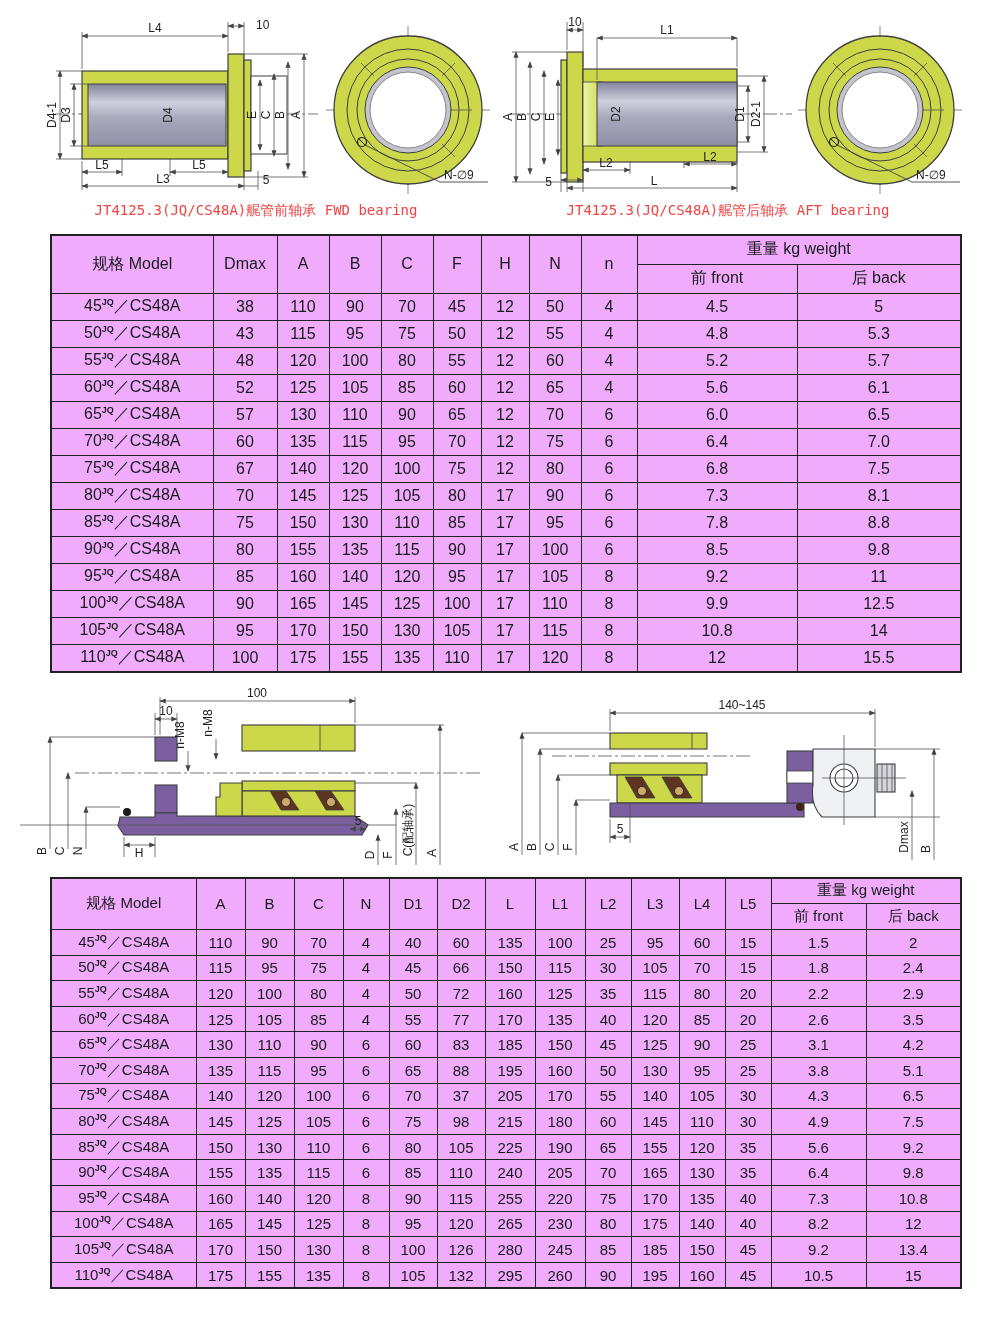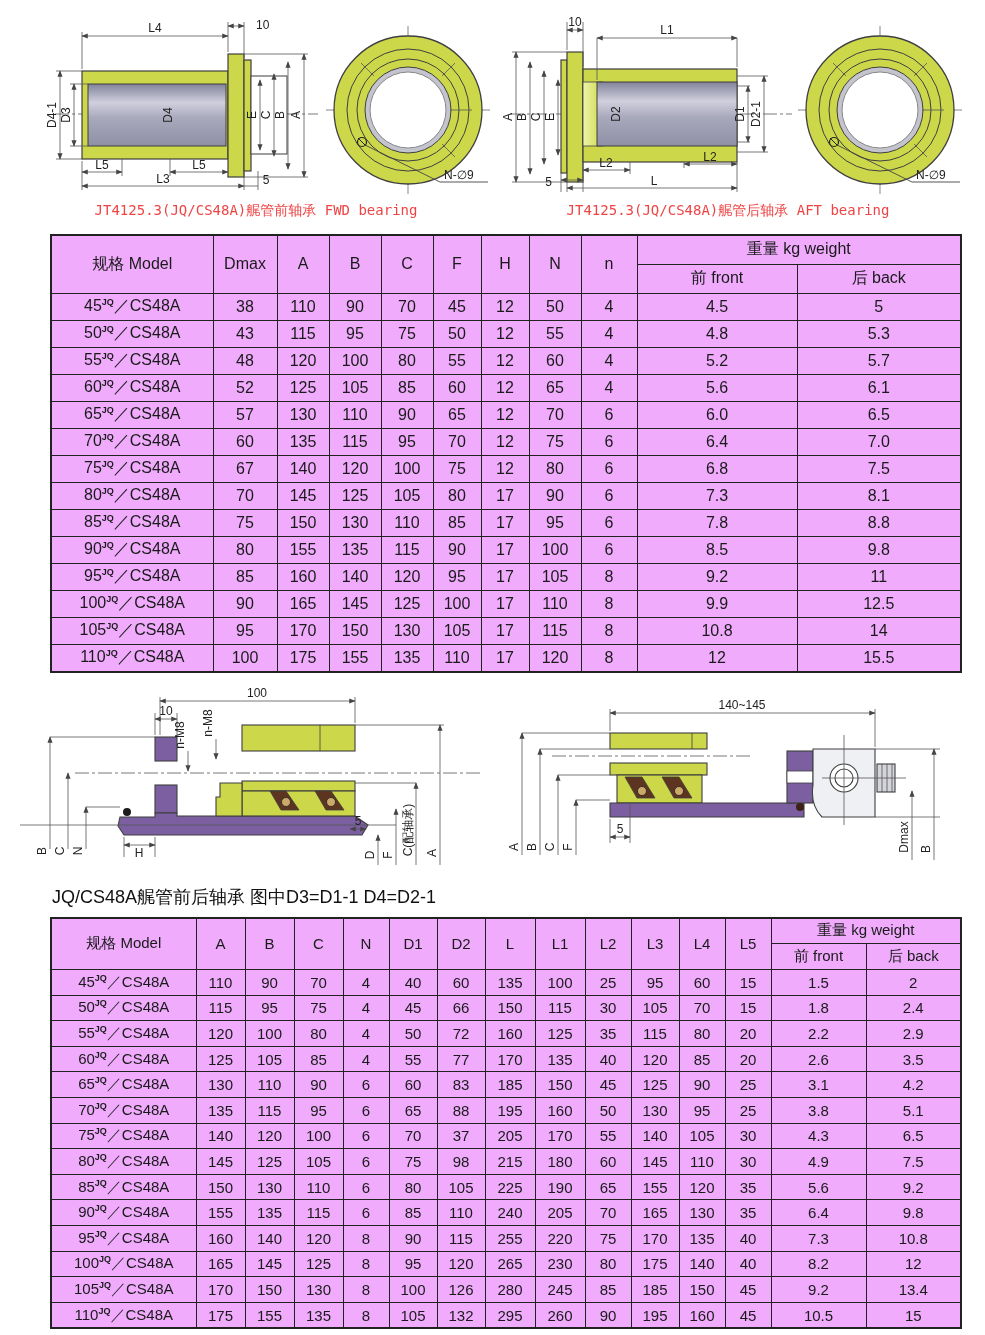--- a/index.html
+++ b/index.html
@@ -564,21 +564,20 @@
           <text x="62" y="162" transform="rotate(-90 62 162)">C</text>
           <text x="80" y="162" transform="rotate(-90 80 162)">F</text>
           <text x="128" y="148">5</text>
           <text x="416" y="152" transform="rotate(-90 416 152)">Dmax</text>
           <text x="438" y="164" transform="rotate(-90 438 164)">B</text>
         </g>
       </svg>
     </div>
   </div>
 
-  <div class="note">JQ/CS48A艉管前后轴承 图中D3=D1-1  D4=D2-1</div>
 
   <table id="table2" style="margin-top: 2px;">
       <colgroup>
         <col style="width: 145px;">
         <col style="width: 49px;">
         <col style="width: 49px;">
         <col style="width: 49px;">
         <col style="width: 46px;">
         <col style="width: 48px;">
         <col style="width: 48px;">

